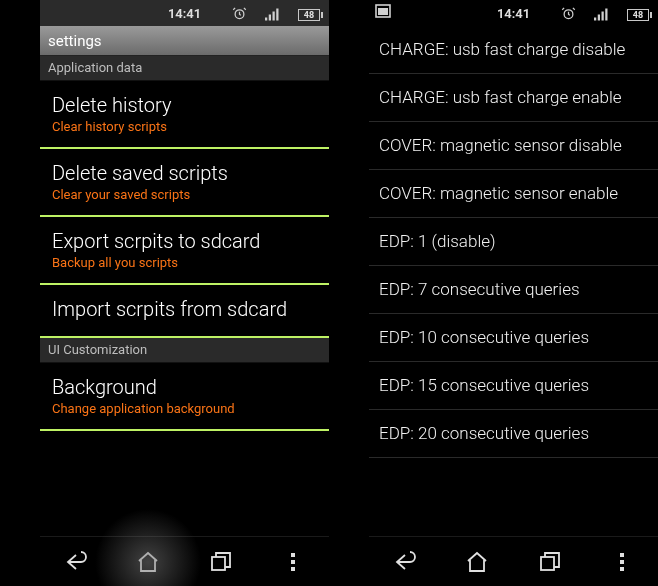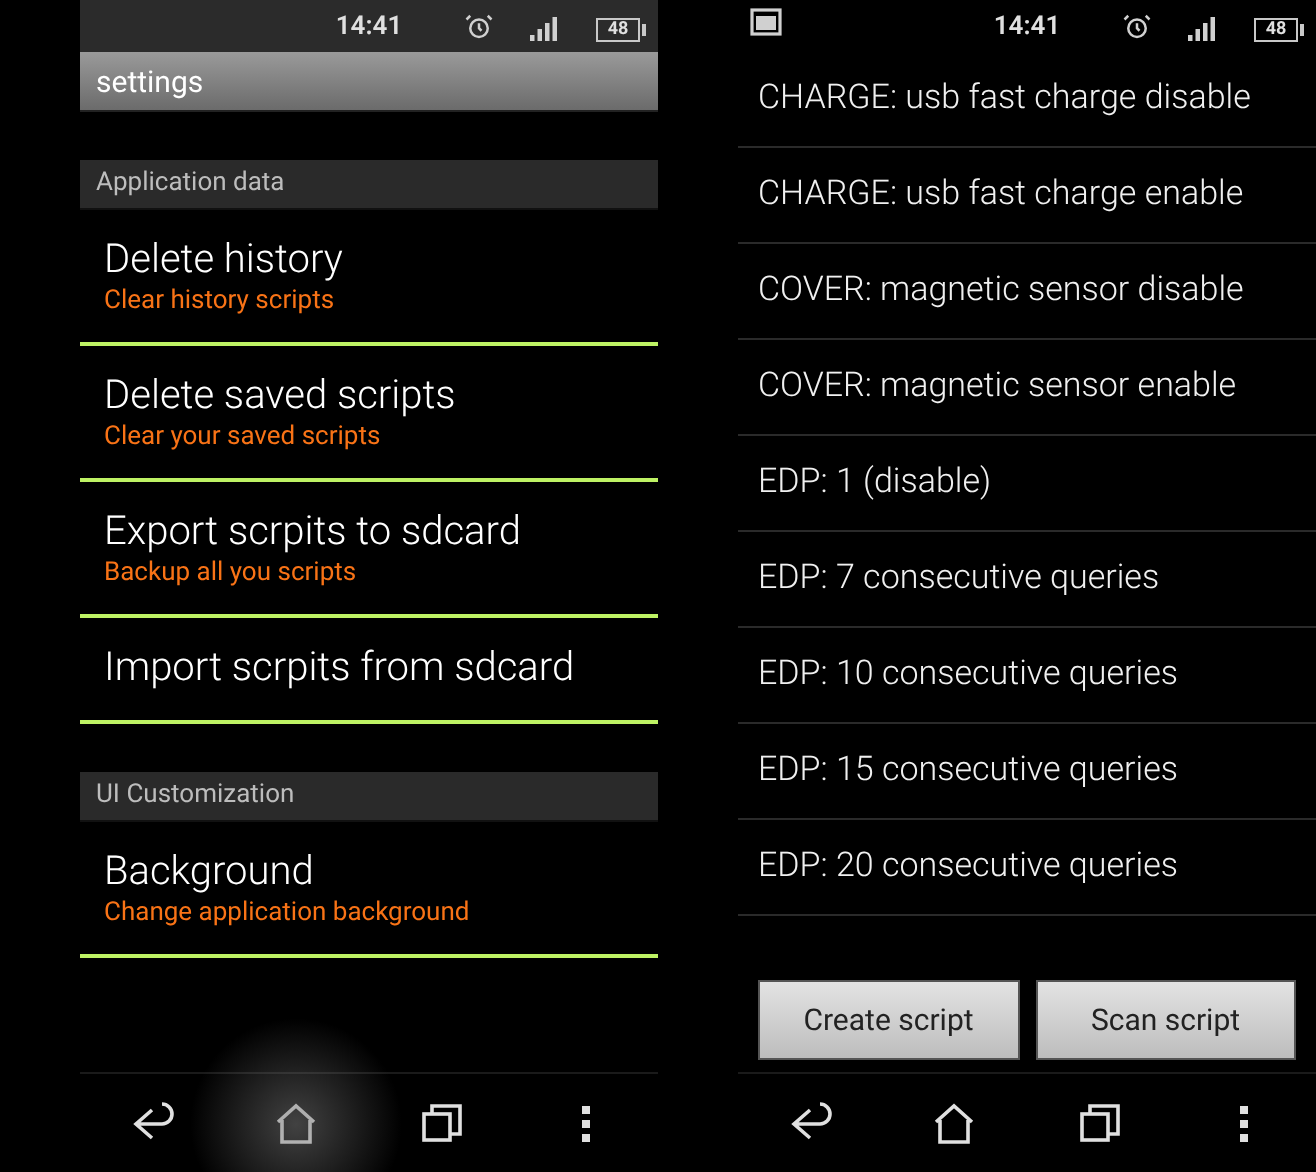--- a/index.html
+++ b/index.html
@@ -69,21 +69,20 @@
     padding: 0 8px;
     border-bottom: 1px solid #222;
     font-weight: 400;
   }
   .section-header {
     background: #2a2a2a;
     color: #bdbdbd;
     font-size: 13px;
     padding: 4px 8px 5px;
     border-bottom: 1px solid #111;
-    margin-top: 24px;
   }
   .list { flex: 1; overflow: hidden; }
   .list-item {
     padding: 12px 12px 13px;
     border-bottom: 2px solid #bef264;
   }
   .list-item .title {
     color: #fff;
     font-size: 20px;
     font-weight: 300;
@@ -272,24 +271,20 @@
       <div class="script-item">CHARGE: usb fast charge disable</div>
       <div class="script-item">CHARGE: usb fast charge enable</div>
       <div class="script-item">COVER: magnetic sensor disable</div>
       <div class="script-item">COVER: magnetic sensor enable</div>
       <div class="script-item">EDP:  1 (disable)</div>
       <div class="script-item">EDP:  7 consecutive queries</div>
       <div class="script-item">EDP: 10 consecutive queries</div>
       <div class="script-item">EDP: 15 consecutive queries</div>
       <div class="script-item">EDP: 20 consecutive queries</div>
     </div>
-    <div class="button-row">
-      <div class="btn">Create script</div>
-      <div class="btn">Scan script</div>
-    </div>
   </div>
 
   <div class="nav-bar">
     <div class="nav-btn">
       <svg width="26" height="22" viewBox="0 0 26 22" fill="none" stroke="#e0e0e0" stroke-width="1.8">
           <path d="M13 4 L5 11 L13 18 M5 11 H18 A5 5 0 0 0 18 1"></path>
         </svg>
     </div>
     <div class="nav-btn">
       <svg width="24" height="22" viewBox="0 0 24 22" fill="none" stroke="#e0e0e0" stroke-width="1.8">

